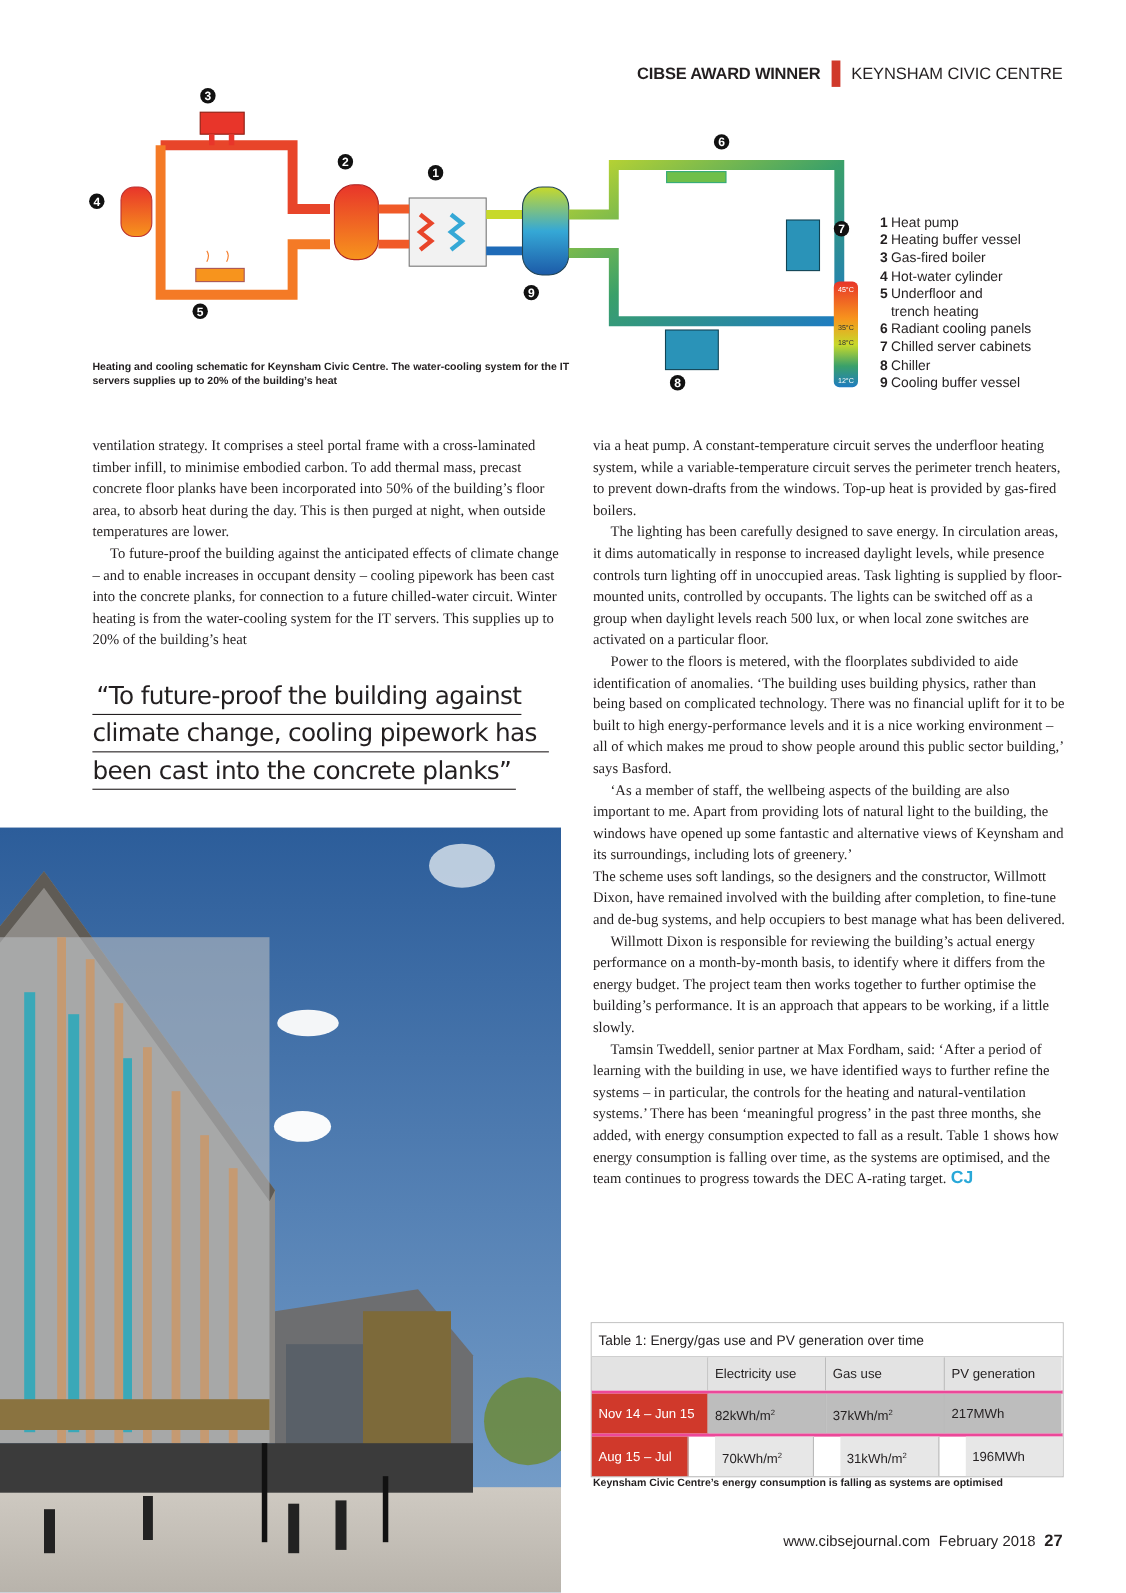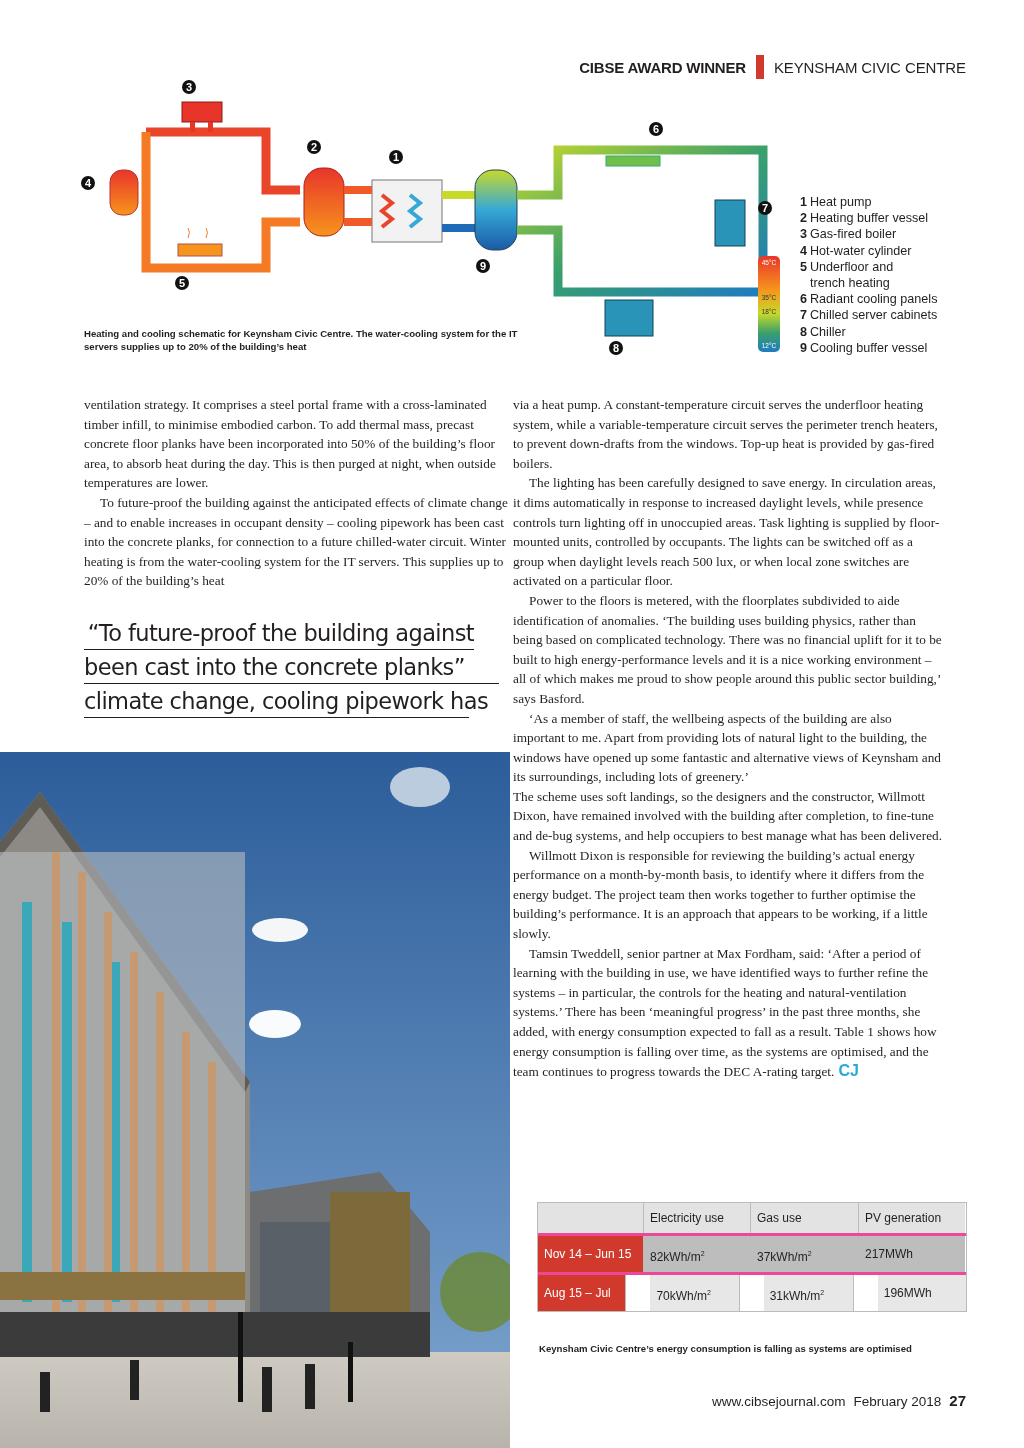--- a/index.html
+++ b/index.html
@@ -14,21 +14,21 @@
   .diagram { left:70px; top:70px; width:720px; height:290px; }
   .legend { left:800px; top:194px; font-family:"Liberation Sans", sans-serif; font-size:12.6px; line-height:16.2px; }
   .legend .num { font-weight:bold; margin-right:3px; }
   .legend .indent { padding-left:10px; }
   .caption { left:84px; top:327px; width:440px; font-family:"Liberation Sans", sans-serif; font-weight:bold; font-size:9.6px; line-height:13px; }
   
   .col { font-size:13.3px; line-height:19.6px; text-align:left; }
   .col p { margin:0; }
   .col p.ind { text-indent:16px; }
   .col-left { left:84px; top:395px; width:430px; }
-  .col-right { left:513px; top:395px; width:430px; }
+  .col-right { left:539px; top:395px; width:430px; }
   .subhead { font-family:"Liberation Sans", sans-serif; font-weight:bold; font-size:15.5px; line-height:20px; margin-top:14px !important; }
   .cj { color:#29a8d8; font-family:"Liberation Sans", sans-serif; font-weight:bold; font-size:16px; margin-left:4px; }
   
   .quote { left:84px; top:616px; width:420px; font-family:"DejaVu Sans", sans-serif; font-size:22.5px; letter-spacing:-0.6px; }
   .quote .ql { border-bottom:1.3px solid #231f20; padding:2px 0 3px 0; height:28px; line-height:30px; white-space:nowrap; }
   .quote .ql:nth-child(1){ width:390px;text-align:right; }
   .quote .ql:nth-child(2){ width:415px; }
   .quote .ql:nth-child(3){ width:385px; }
   
   .photo { left:0; top:752px; width:510px; height:696px; overflow:hidden; }
@@ -167,22 +167,22 @@
 
 <div class="abs caption">Heating and cooling schematic for Keynsham Civic Centre. The water-cooling system for the IT servers supplies up to 20% of the building’s heat</div>
 
 <div class="abs col col-left">
   <p>ventilation strategy. It comprises a steel portal frame with a cross-laminated timber infill, to minimise embodied carbon. To add thermal mass, precast concrete floor planks have been incorporated into 50% of the building’s floor area, to absorb heat during the day. This is then purged at night, when outside temperatures are lower.</p>
   <p class="ind">To future-proof the building against the anticipated effects of climate change – and to enable increases in occupant density – cooling pipework has been cast into the concrete planks, for connection to a future chilled-water circuit. Winter heating is from the water-cooling system for the IT servers. This supplies up to 20% of the building’s heat</p>
 </div>
 
 <div class="abs quote">
   <div class="ql">“To future-proof the building against</div>
+  <div class="ql">climate change, cooling pipework has</div>
   <div class="ql">been cast into the concrete planks”</div>
-  <div class="ql">climate change, cooling pipework has</div>
 </div>
 
 <div class="abs photo">
   <svg width="510" height="696" viewBox="0 0 510 696" xmlns="http://www.w3.org/2000/svg">
     <defs>
       <linearGradient id="sky" x1="0" y1="0" x2="0" y2="1">
           <stop offset="0" stop-color="#2c5d9a"></stop>
           <stop offset="1" stop-color="#7fa6cf"></stop>
         </linearGradient>
       <linearGradient id="ground" x1="0" y1="0" x2="0" y2="1">
@@ -241,20 +241,21 @@
   <p>via a heat pump. A constant-temperature circuit serves the underfloor heating system, while a variable-temperature circuit serves the perimeter trench heaters, to prevent down-drafts from the windows. Top-up heat is provided by gas-fired boilers.</p>
   <p class="ind">The lighting has been carefully designed to save energy. In circulation areas, it dims automatically in response to increased daylight levels, while presence controls turn lighting off in unoccupied areas. Task lighting is supplied by floor-mounted units, controlled by occupants. The lights can be switched off as a group when daylight levels reach 500 lux, or when local zone switches are activated on a particular floor.</p>
   <p class="ind">Power to the floors is metered, with the floorplates subdivided to aide identification of anomalies. ‘The building uses building physics, rather than being based on complicated technology. There was no financial uplift for it to be built to high energy-performance levels and it is a nice working environment – all of which makes me proud to show people around this public sector building,’ says Basford.</p>
   <p class="ind">‘As a member of staff, the wellbeing aspects of the building are also important to me. Apart from providing lots of natural light to the building, the windows have opened up some fantastic and alternative views of Keynsham and its surroundings, including lots of greenery.’</p>
   <p>The scheme uses soft landings, so the designers and the constructor, Willmott Dixon, have remained involved with the building after completion, to fine-tune and de-bug systems, and help occupiers to best manage what has been delivered.</p>
   <p class="ind">Willmott Dixon is responsible for reviewing the building’s actual energy performance on a month-by-month basis, to identify where it differs from the energy budget. The project team then works together to further optimise the building’s performance. It is an approach that appears to be working, if a little slowly.</p>
   <p class="ind"><span>Tamsin Tweddell, senior partner at Max Fordham, said: ‘After a period of learning with the building in use, we have identified ways to further refine the systems – in particular, the controls for the heating and natural-ventilation systems.’ There has been ‘meaningful progress’ in the past three months, she added, with energy consumption expected to fall as a result. Table 1 shows how energy consumption is falling over time, as the systems are optimised, and the team continues to progress towards the DEC A-rating target.</span><span class="cj">CJ</span></p>
 </div>
 
 <div class="abs tbl">
+  <div class="ttl">Table 1: Energy/gas use and PV generation over time</div>
   <div class="row hd">
     <div class="cell c0"></div>
     <div class="cell c1">Electricity use</div>
     <div class="cell c2">Gas use</div>
     <div class="cell c3">PV generation</div>
   </div>
   <div class="row r1">
     <div class="cell c0">Nov 14 – Jun 15</div>
     <div class="cell c1"><span>82kWh/m</span><sup>2</sup></div>
     <div class="cell c2"><span>37kWh/m</span><sup>2</sup></div>

